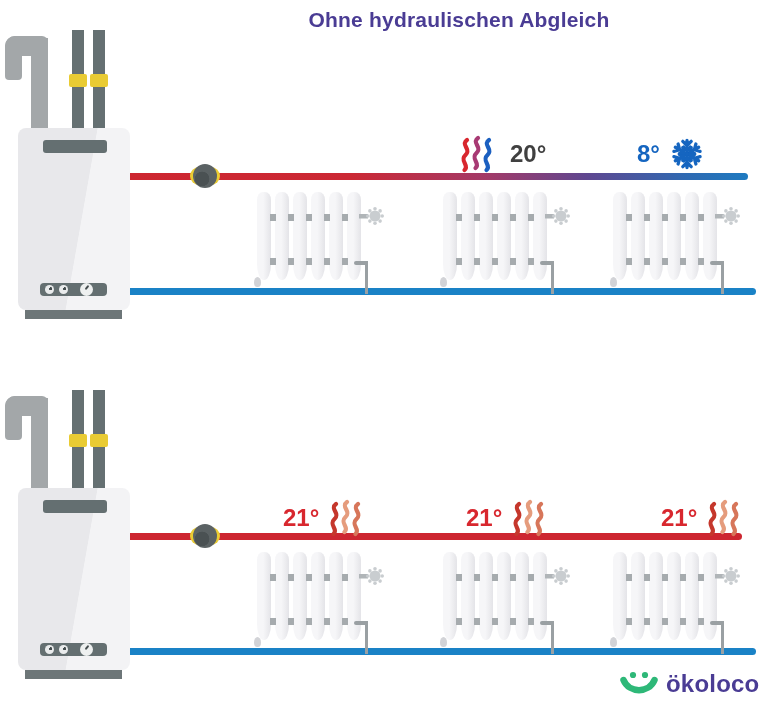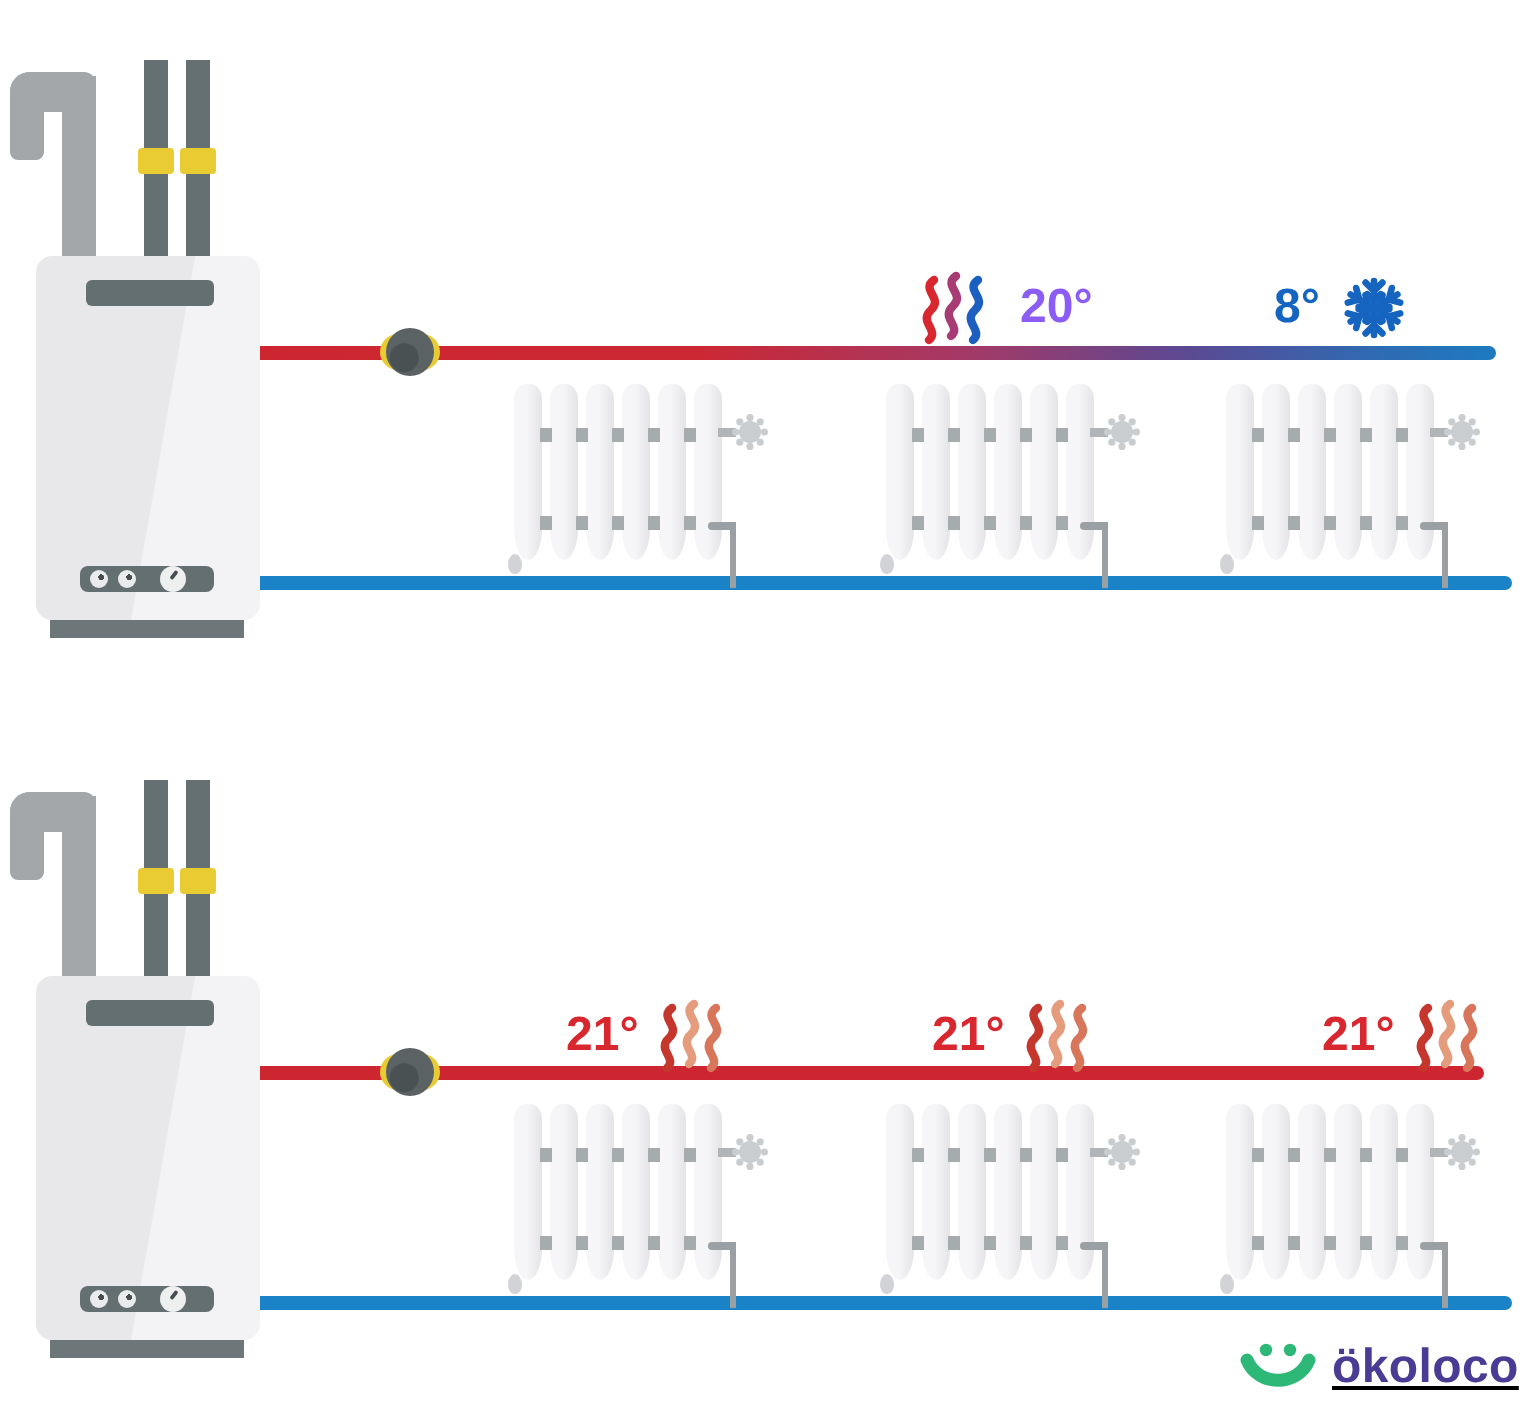--- a/index.html
+++ b/index.html
@@ -46,29 +46,30 @@
           background:linear-gradient(100deg,#e8e8eb 55%,#f3f3f5 55.5%);}
   .b-slot{left:43px;top:140px;width:64px;height:13px;background:#646f71;border-radius:3px;}
   .b-bar{left:40px;top:283px;width:67px;height:13px;background:#646f71;border-radius:4px;}
   .b-knob{top:285px;width:9px;height:9px;border-radius:50%;
           background:radial-gradient(circle at 62% 40%,#454d4f 0 1.4px,#e9ebec 1.5px);}
   .b-gauge{left:80px;top:282.5px;width:13px;height:13px;border-radius:50%;background:#eef0f0;}
   .b-gauge::after{content:"";position:absolute;left:6px;top:2.5px;width:2px;height:5px;background:#454d4f;
                   transform:rotate(38deg);border-radius:1px;}
   .b-base{left:25px;top:310px;width:97px;height:9px;background:#6d7678;}
   
-  .logo{position:absolute;left:620px;top:668px;height:32px;display:flex;align-items:center;gap:8px;text-decoration:underline;}
+  .logo{position:absolute;left:620px;top:668px;height:32px;display:flex;align-items:center;gap:8px;}
   .logo-text{font-size:24px;font-weight:800;color:#4a3c94;letter-spacing:.2px;}
 </style>
 </head>
 <body>
 
 <div class="canvas">
 
   <section class="panel p1" style="top:0">
+    <h2 class="panel-title">Ohne hydraulischen Abgleich</h2>
 
     <div class="pipe supply supply-grad"></div>
     <div class="pipe return"></div>
 
     <div class="pump-ring"></div>
     <div class="pump"></div>
 
     <div class="temp-label" style="left:459px">
       <span class="t-icon">
           <svg width="42" height="38" viewBox="0 0 42 38">
@@ -76,21 +77,21 @@
     <path d="M8 3 C1 8 13 12 6.5 18 C0 24 11 28 5.5 33" fill="none" stroke="#d8272e" stroke-width="4.2" stroke-linecap="round"></path>
   </g>
             <g transform="translate(11 0)">
     <path d="M8 3 C1 8 13 12 6.5 18 C0 24 11 28 5.5 33" fill="none" stroke="#a83a74" stroke-width="4.2" stroke-linecap="round"></path>
   </g>
             <g transform="translate(22 2)">
     <path d="M8 3 C1 8 13 12 6.5 18 C0 24 11 28 5.5 33" fill="none" stroke="#1b5fc0" stroke-width="4.2" stroke-linecap="round"></path>
   </g>
           </svg>
         </span>
-      <span class="t-text" style="color: #8b5cf6;">20°</span>
+      <span class="t-text" style="color: #404040;">20°</span>
     </div>
     <div class="temp-label" style="left:637px">
       <span class="t-text" style="color: rgb(21, 101, 192);">8°</span>
       <span class="t-icon">
           <svg width="36" height="36" viewBox="0 0 36 36">
             <defs>
               <g id="sfarm">
                 <path d="M18 18 L18 4.5 M18 9.5 L13.8 5.3 M18 9.5 L22.2 5.3 M18 14.5 L14.6 11.1 M18 14.5 L21.4 11.1" stroke="#1565c0" stroke-width="3.3" fill="none" stroke-linecap="round"></path>
               </g>
             </defs>

